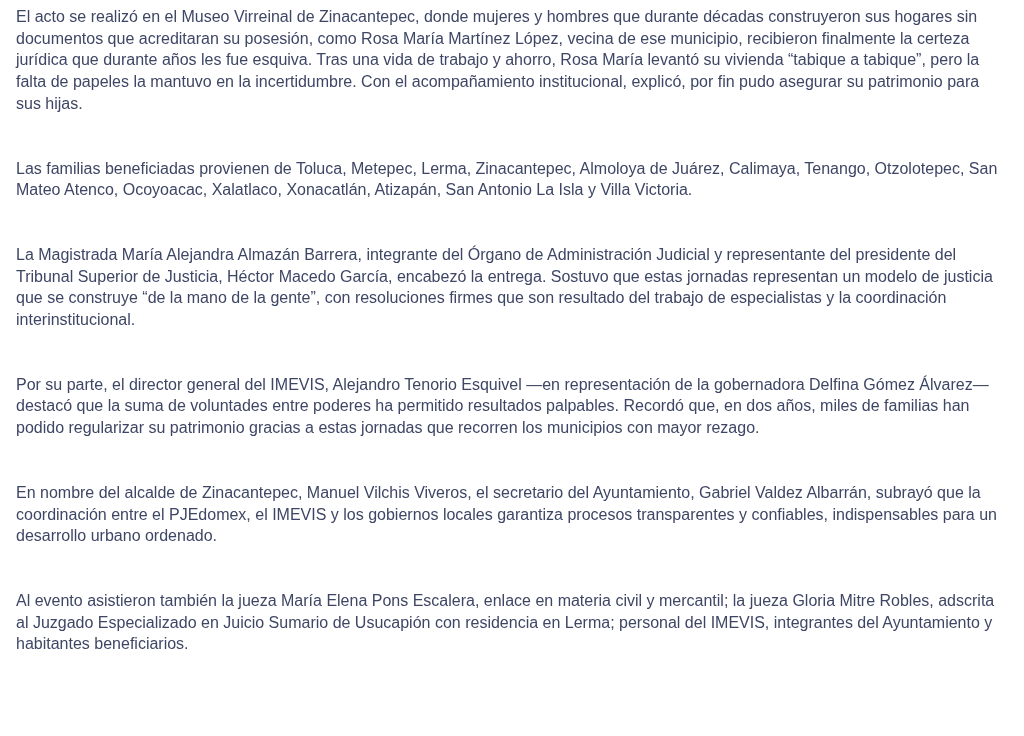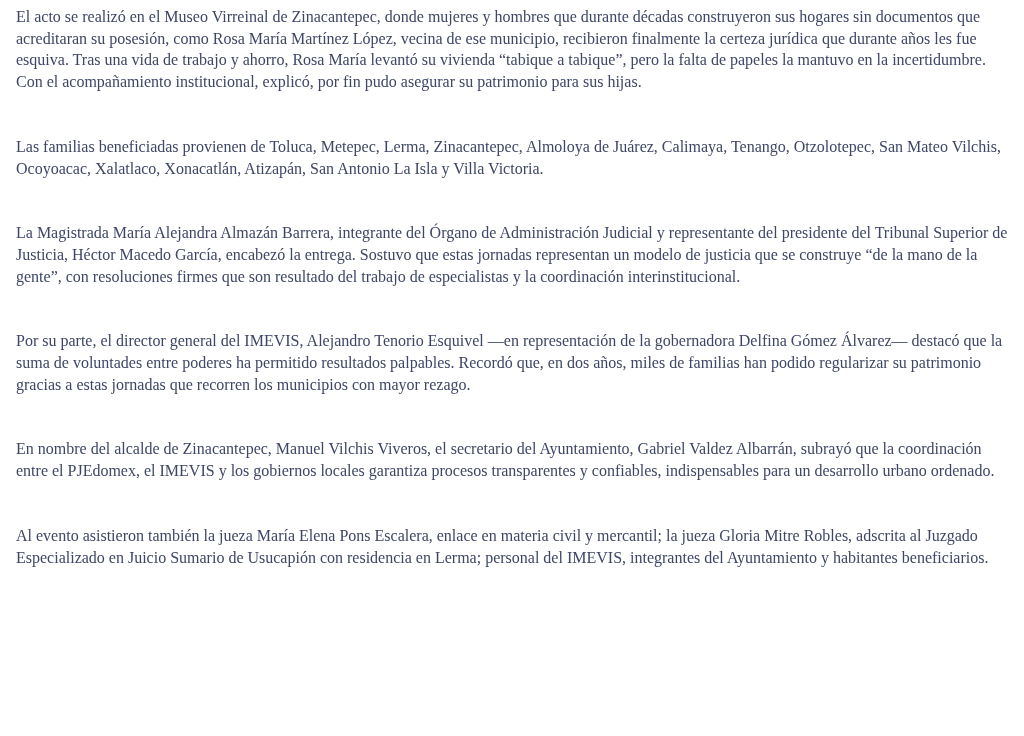--- a/index.html
+++ b/index.html
@@ -19,29 +19,28 @@
     padding: 6px 16px 0 16px;
     font-family: "Liberation Sans", "DejaVu Sans", sans-serif;
     font-size: 16px;
     line-height: 21.7px;
     color: var(--text-color, #3e4665);
     letter-spacing: 0;
   }
   .article-paragraph {
     margin: 0 0 43px 0;
     text-align: left;
-    font-family: Liberation Serif, serif;
   }
   .article-paragraph:last-child {
     margin-bottom: 0;
   }
 </style>
 </head>
 <body style="background: rgb(255, 255, 255);">
 
 <div class="article-body">
   <p class="article-paragraph">El acto se realizó en el Museo Virreinal de Zinacantepec, donde mujeres y hombres que durante décadas construyeron sus hogares sin documentos que acreditaran su posesión, como Rosa María Martínez López, vecina de ese municipio, recibieron finalmente la certeza jurídica que durante años les fue esquiva. Tras una vida de trabajo y ahorro, Rosa María levantó su vivienda “tabique a tabique”, pero la falta de papeles la mantuvo en la incertidumbre. Con el acompañamiento institucional, explicó, por fin pudo asegurar su patrimonio para sus hijas.</p>
-  <p class="article-paragraph">Las familias beneficiadas provienen de Toluca, Metepec, Lerma, Zinacantepec, Almoloya de Juárez, Calimaya, Tenango, Otzolotepec, San Mateo Vilchis, Ocoyoacac, Xalatlaco, Xonacatlán, Atizapán, San Antonio La Isla y Villa Victoria.</p>
+  <p class="article-paragraph">Las familias beneficiadas provienen de Toluca, Metepec, Lerma, Zinacantepec, Almoloya de Juárez, Calimaya, Tenango, Otzolotepec, San Mateo Atenco, Ocoyoacac, Xalatlaco, Xonacatlán, Atizapán, San Antonio La Isla y Villa Victoria.</p>
   <p class="article-paragraph">La Magistrada María Alejandra Almazán Barrera, integrante del Órgano de Administración Judicial y representante del presidente del Tribunal Superior de Justicia, Héctor Macedo García, encabezó la entrega. Sostuvo que estas jornadas representan un modelo de justicia que se construye “de la mano de la gente”, con resoluciones firmes que son resultado del trabajo de especialistas y la coordinación interinstitucional.</p>
   <p class="article-paragraph">Por su parte, el director general del IMEVIS, Alejandro Tenorio Esquivel —en representación de la gobernadora Delfina Gómez Álvarez— destacó que la suma de voluntades entre poderes ha permitido resultados palpables. Recordó que, en dos años, miles de familias han podido regularizar su patrimonio gracias a estas jornadas que recorren los municipios con mayor rezago.</p>
   <p class="article-paragraph">En nombre del alcalde de Zinacantepec, Manuel Vilchis Viveros, el secretario del Ayuntamiento, Gabriel Valdez Albarrán, subrayó que la coordinación entre el PJEdomex, el IMEVIS y los gobiernos locales garantiza procesos transparentes y confiables, indispensables para un desarrollo urbano ordenado.</p>
   <p class="article-paragraph">Al evento asistieron también la jueza María Elena Pons Escalera, enlace en materia civil y mercantil; la jueza Gloria Mitre Robles, adscrita al Juzgado Especializado en Juicio Sumario de Usucapión con residencia en Lerma; personal del IMEVIS, integrantes del Ayuntamiento y habitantes beneficiarios.</p>
 </div>
 
 </body></html>

